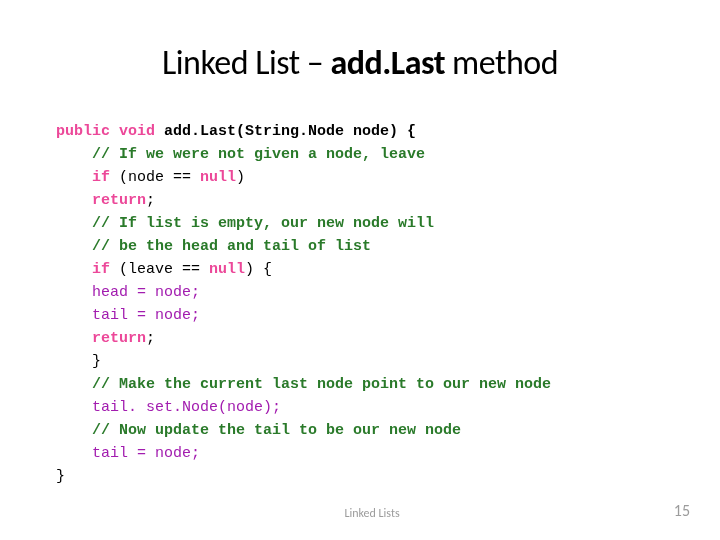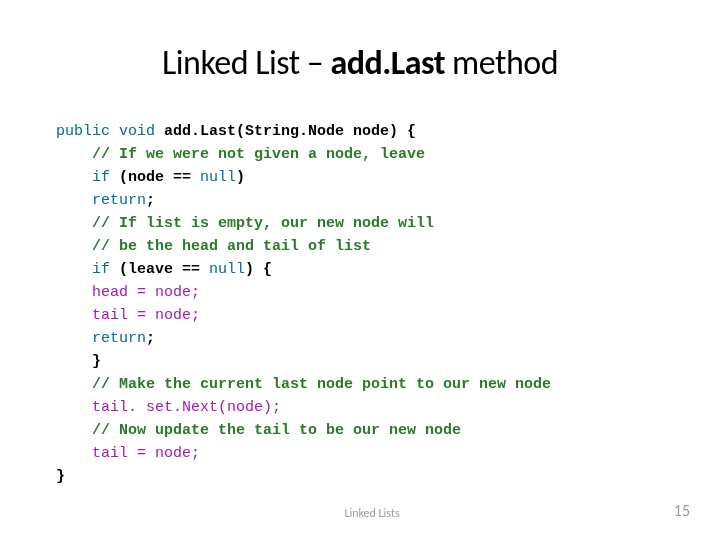--- a/index.html
+++ b/index.html
@@ -35,23 +35,23 @@
   .code {
     position: absolute;
     top: 120px;
     left: 56px;
     font-family: Consolas, "Courier New", monospace;
     font-size: 15px;
     line-height: 23px;
     white-space: pre;
     color: #000;
   }
-  .kw   { color: #0369a1; font-weight: 400; }
+  .kw   { color: #ec4899; font-weight: 700; }
   .cmt  { color: #2a7a2a; font-weight: bold; }
-  .punct{ color: #000000; font-weight: 700;}
+  .punct{ color: #000000; font-weight: 400;}
   .ident{ color: #a21caf; font-family: Liberation Mono, monospace; }
   .sig-rest { color: #000; font-weight: 700;}
   .footer-center {
     position: absolute;
     bottom: 20px;
     left: 12px;
     width: 720px;
     text-align: center;
     font-size: 12px;
     color: #9c9c9c;
@@ -78,21 +78,21 @@
     <span class="kw">if</span><span class="punct"> (node == </span><span class="kw">null</span><span class="punct">)</span>
     <span class="kw">return</span><span class="punct">;</span>
     <span class="cmt">// If list is empty, our new node will</span>
     <span class="cmt">// be the head and tail of list</span>
     <span class="kw">if</span><span class="punct"> (leave == </span><span class="kw">null</span><span class="punct">) {</span>
     <span class="ident">head = node;</span>
     <span class="ident">tail = node;</span>
     <span class="kw">return</span><span class="punct">;</span>
     <span class="punct">}</span>
     <span class="cmt">// Make the current last node point to our new node</span>
-    <span class="ident">tail. set.Next(node);</span>
+    <span class="ident">tail. set.Node(node);</span>
     <span class="cmt">// Now update the tail to be our new node</span>
     <span class="ident">tail = node;</span>
 <span class="punct">}</span></div>
 
   <div class="footer-center">Linked Lists</div>
   <div class="footer-right">15</div>
 
 </div>
 
 </body></html>

